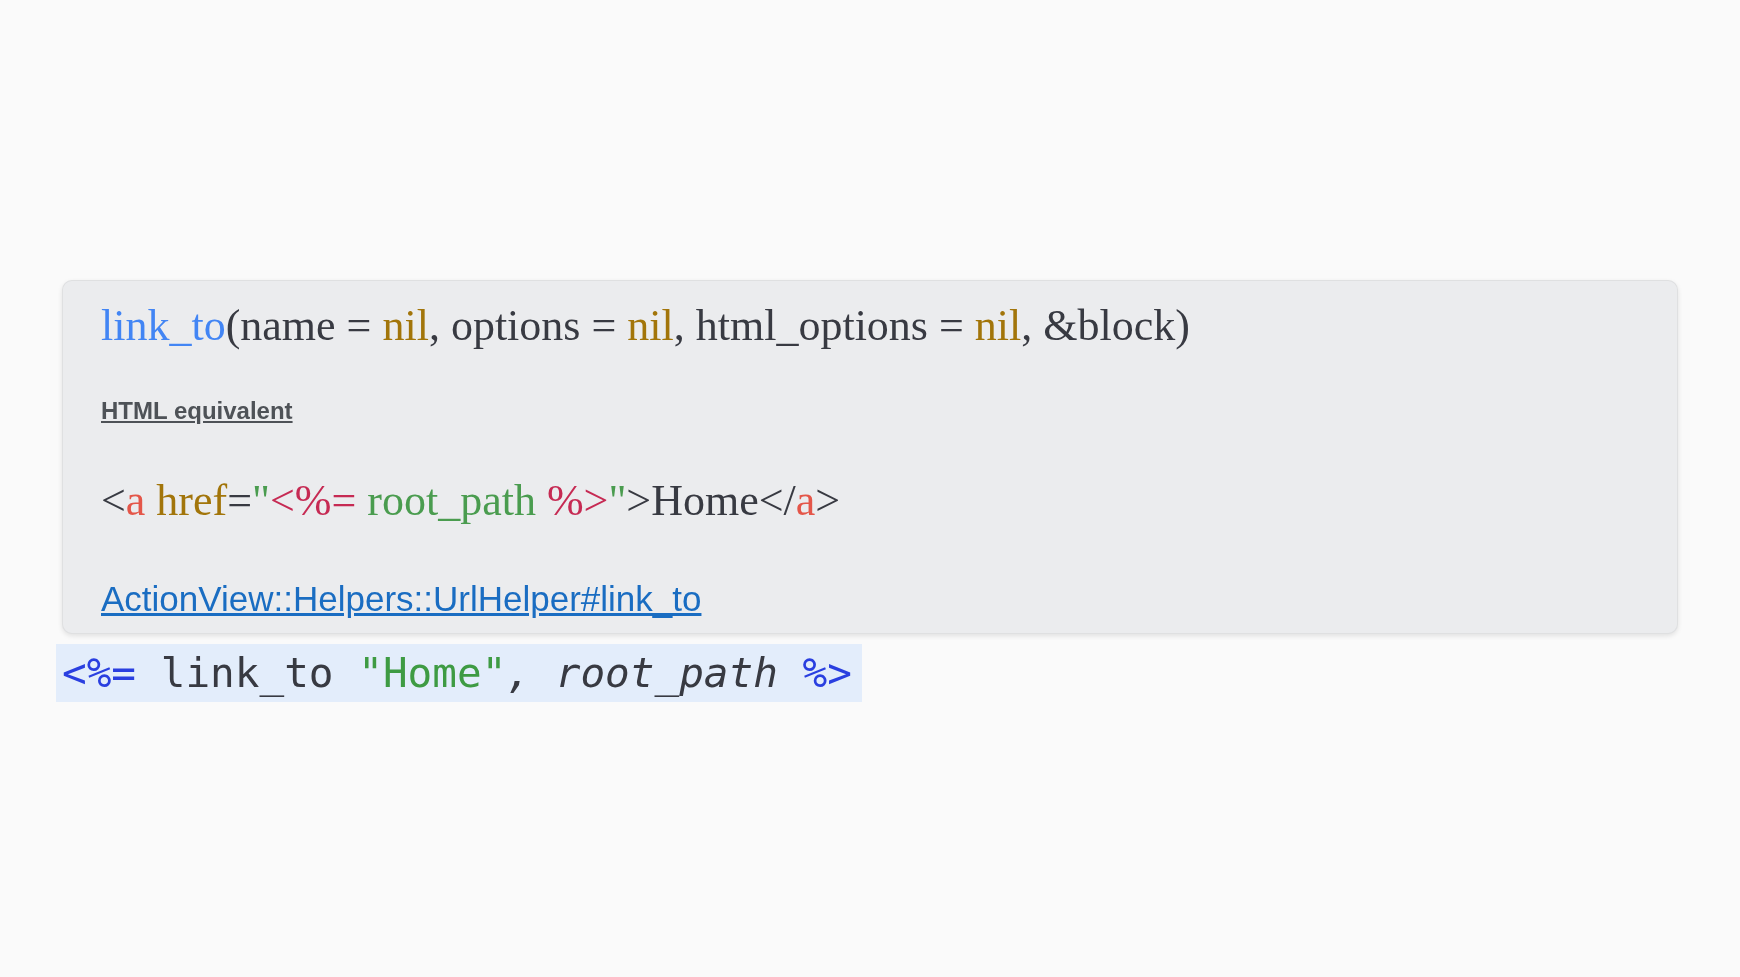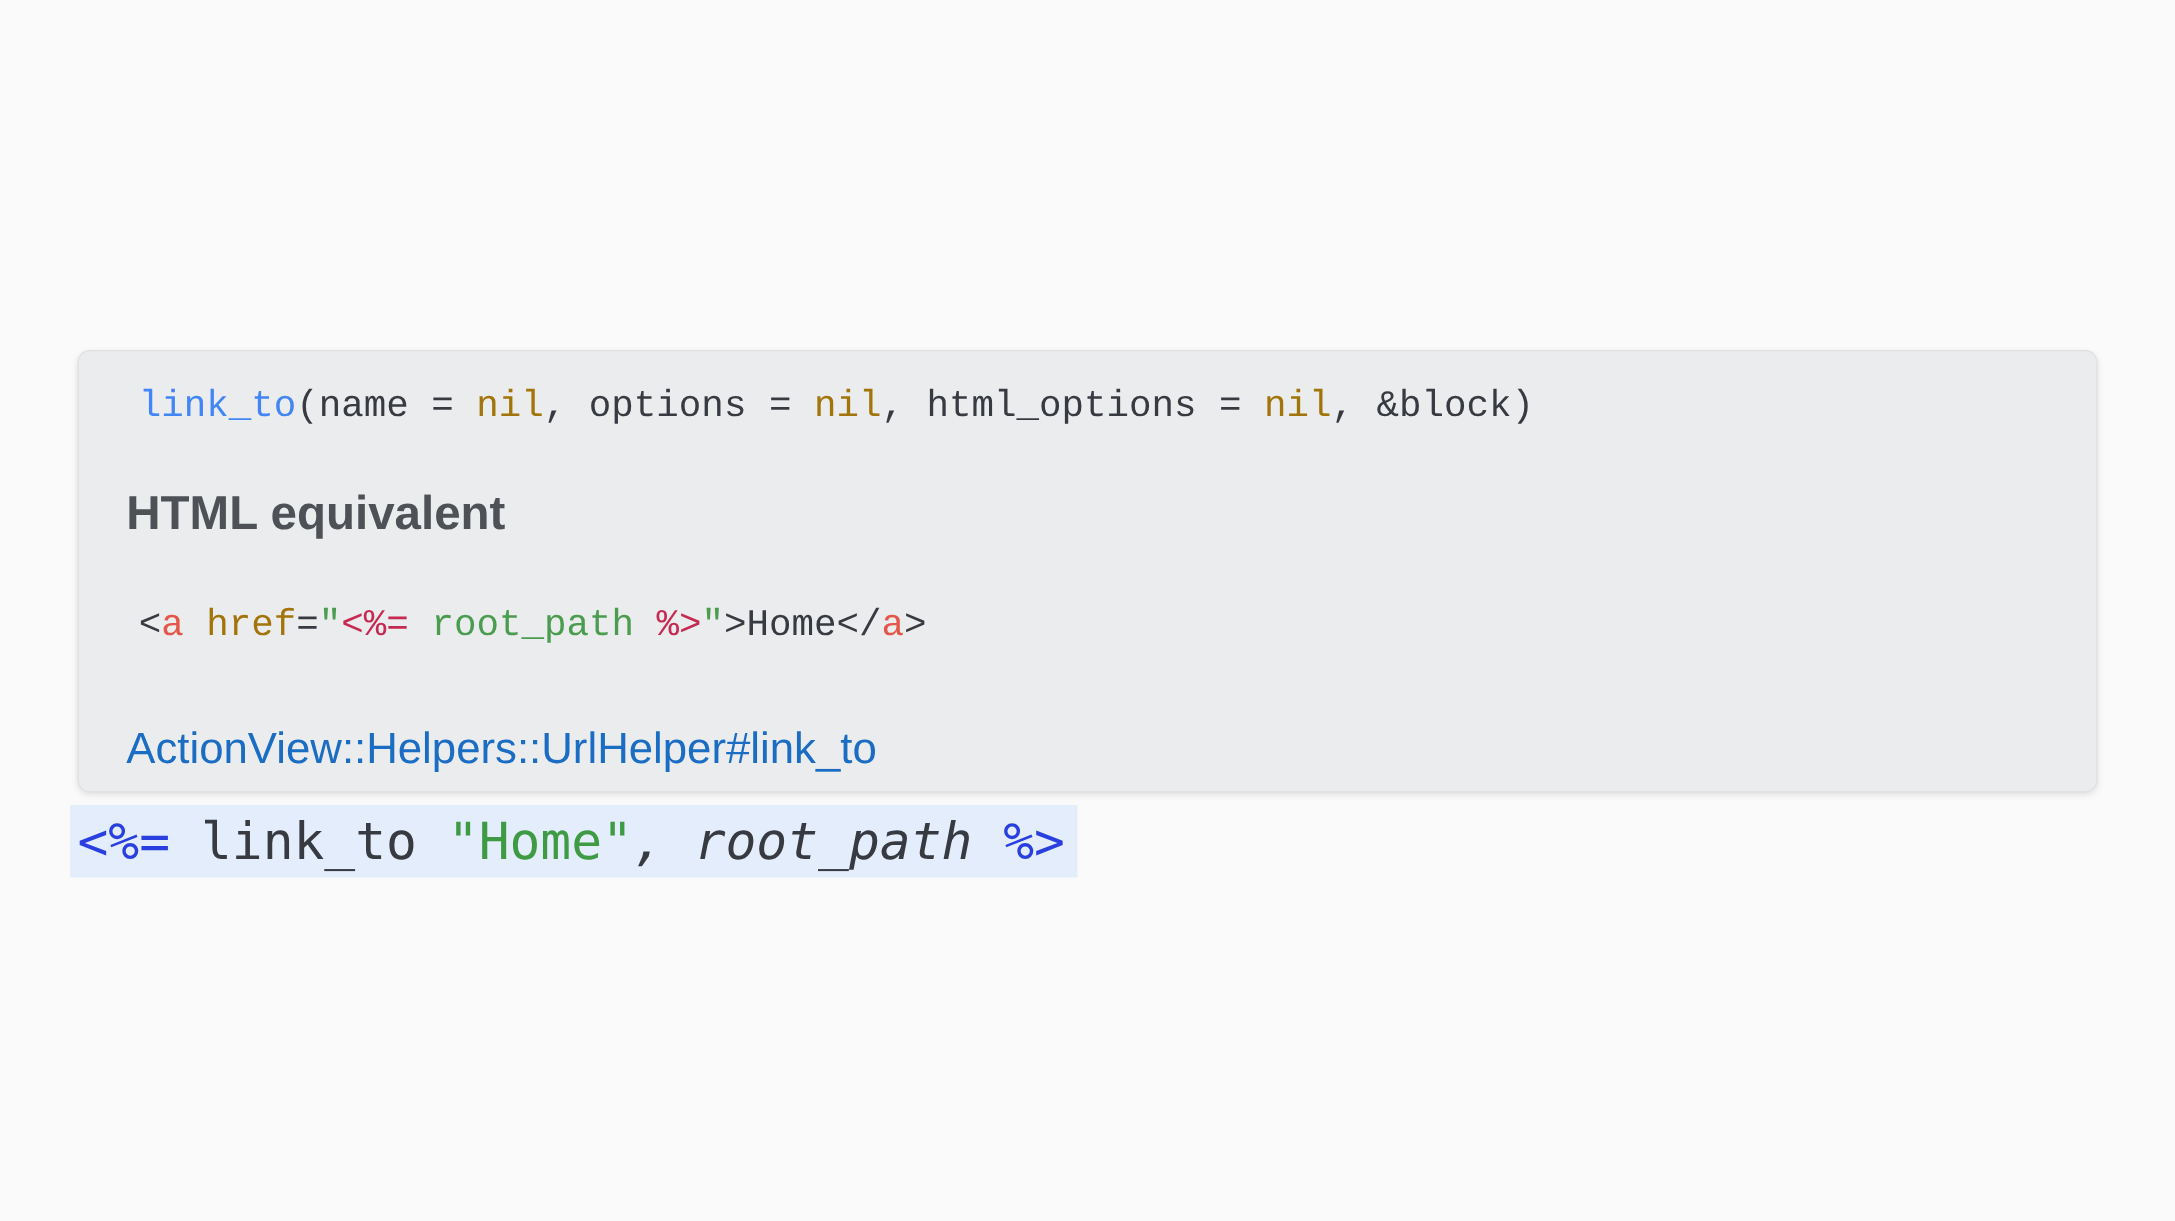--- a/index.html
+++ b/index.html
@@ -14,35 +14,36 @@
     position: absolute;
     left: 62px; top: 280px;
     width: 1616px; height: 354px;
     background: #ebecee;
     border: 1px solid rgba(0,0,0,0.05);
     border-radius: 10px;
     box-shadow: 0 2px 5px rgba(0,0,0,0.10);
   }
   .code-line {
     position: absolute;
-    left: 48px;
-    font-family: Liberation Mono, monospace;
-    font-size: 30px;
+    left: 38px;
+    font-family: Liberation Serif, serif;
+    font-size: 44px;
     line-height: 58px;
     white-space: pre;
     letter-spacing: 0;
   }
   .sig-line   { top: 16px; }
   .heading {
     position: absolute;
     left: 38px; top: 106px;
-    font-size: 38px;
+    font-size: 24px;
     font-weight: bold;
     color: #4e5257;
     line-height: 48px;
+    text-decoration: underline;
   }
   .html-line  { top: 191px; }
   .doc-link {
     position: absolute;
     left: 38px; top: 294px;
     font-size: 35px;
     line-height: 48px;
     text-decoration: none;
     cursor: pointer;
   }
@@ -60,16 +61,16 @@
 </head>
 <body style="background: rgb(250, 250, 250);">
 
 <div class="doc-panel" style="background: rgb(235, 236, 238);">
   <div class="code-line sig-line"><span style="color: rgb(66, 133, 244);">link_to</span><span style="color: rgb(56, 58, 66);">(name = </span><span style="color: rgb(162, 117, 10);">nil</span><span style="color: rgb(56, 58, 66);">, options = </span><span style="color: rgb(162, 117, 10);">nil</span><span style="color: rgb(56, 58, 66);">, html_options = </span><span style="color: rgb(162, 117, 10);">nil</span><span style="color: rgb(56, 58, 66);">, &amp;block)</span></div>
 
   <div class="heading" style="color: rgb(78, 82, 87);">HTML equivalent</div>
 
   <div class="code-line html-line"><span style="color: rgb(56, 58, 66);">&lt;</span><span style="color: rgb(228, 86, 73);">a</span><span style="color: rgb(56, 58, 66);"> </span><span style="color: rgb(162, 117, 10);">href</span><span style="color: rgb(56, 58, 66);">=</span><span style="color: rgb(74, 156, 79);">"</span><span style="color: rgb(198, 42, 83);">&lt;%=</span><span style="color: rgb(74, 156, 79);"> root_path </span><span style="color: rgb(198, 42, 83);">%&gt;</span><span style="color: rgb(74, 156, 79);">"</span><span style="color: rgb(56, 58, 66);">&gt;Home&lt;/</span><span style="color: rgb(228, 86, 73);">a</span><span style="color: rgb(56, 58, 66);">&gt;</span></div>
 
-  <a class="doc-link" style="color: rgb(26, 109, 194);">ActionView::Helpers::UrlHelper#link_to</a>
+  <a class="doc-link" style="color: rgb(26, 109, 194); text-decoration: underline;">ActionView::Helpers::UrlHelper#link_to</a>
 </div>
 
 <div class="editor-line" style="background: rgb(227, 237, 251);"><span style="color: rgb(42, 63, 224);">&lt;%=</span><span style="color: rgb(56, 58, 66);"> link_to </span><span style="color: rgb(62, 155, 67);">"Home"</span><span style="color: rgb(56, 58, 66); font-style: italic;">, root_path </span><span style="color: rgb(42, 63, 224);">%&gt;</span></div>
 
 </body></html>

